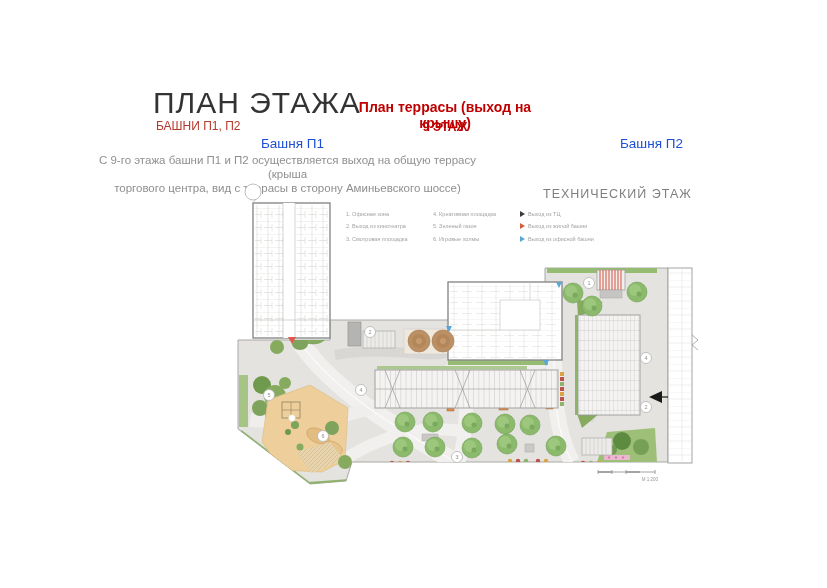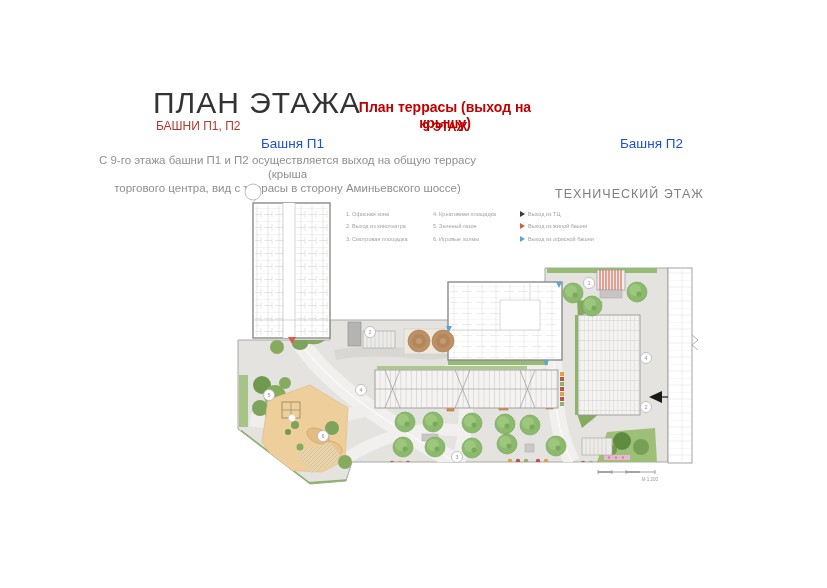--- a/index.html
+++ b/index.html
@@ -11,21 +11,21 @@
   .subtitle{left:156px;top:119px;font-size:12px;color:#b5392c;}
   .terrace-heading{left:332px;top:99px;width:226px;text-align:center;
        font-size:14px;font-weight:bold;color:#c00000;}
   .floor-label{left:332px;top:120px;width:226px;text-align:center;
        font-size:12px;font-weight:bold;color:#c00000;}
   .tower-label{font-size:13.5px;font-weight:normal;color:#1d4ed8;}
   .tower1{left:261px;top:136px;}
   .tower2{left:575px;top:136px;padding-left:45px;}
   .descr{left:95px;top:153px;width:385px;text-align:center;
        font-size:11.5px;line-height:14px;color:#8f8f8f;}
-  .tech{left:543px;top:187px;font-size:12.5px;letter-spacing:1px;color:#7f7f7f;margin-left:12px;}
+  .tech{left:543px;top:187px;font-size:12.5px;letter-spacing:1px;color:#7f7f7f;}
 
   .legend{left:346px;top:208px;width:260px;height:45px;}
   .leg-col{position:absolute;top:0;}
   .leg-item{font-size:5.5px;line-height:12.3px;color:#a3a3a3;white-space:nowrap;
        display:flex;align-items:center;}
   .flag{display:inline-block;width:0;height:0;border-top:3px solid transparent;
        border-bottom:3px solid transparent;border-left:5px solid #3a3a3a;
        margin-right:3px;}
   .flag-dark{border-left-color:#3a3a3a;}
   .flag-red{border-left-color:#d1603d;}

